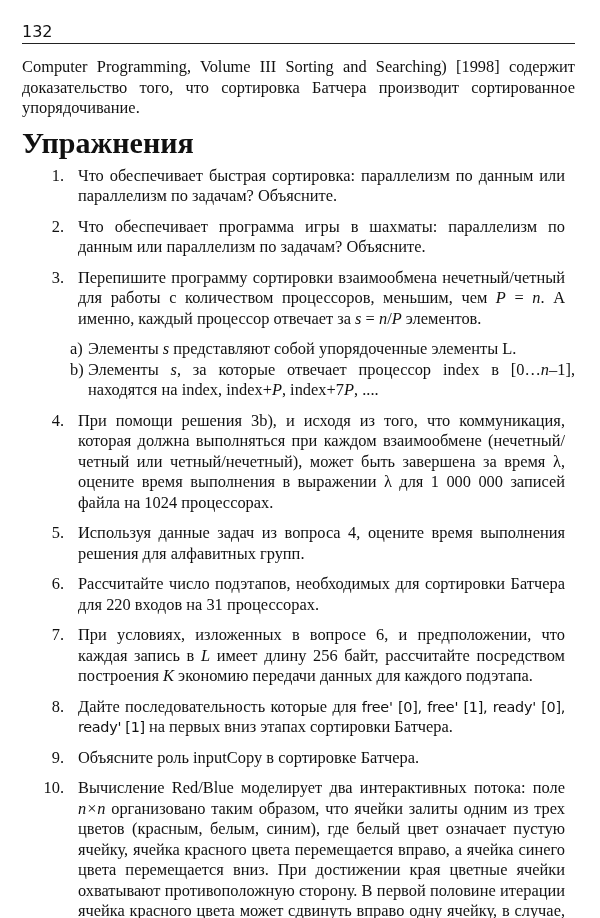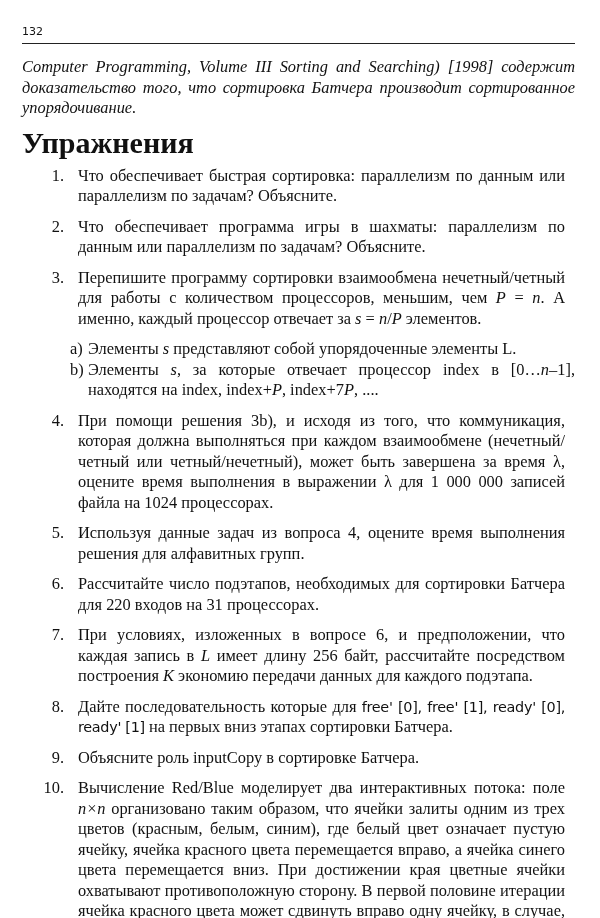--- a/index.html
+++ b/index.html
@@ -21,21 +21,21 @@
       width: 553px;
     }
     .running-head {
       position: absolute;
       left: 0;
       top: 24px;
       width: 553px;
       height: 19px;
       border-bottom: 1.6px solid #222;
       font-family: "DejaVu Sans", sans-serif;
-      font-size: 11px;
+      font-size: 16px;
       line-height: 16px;
     }
     .running-head .page-num {
       position: absolute;
       left: 0;
       top: 0;
     }
     .running-head .chapter-title {
       position: absolute;
       right: 3px;
@@ -48,21 +48,20 @@
       left: 0;
       top: 57px;
       width: 553px;
       font-family: "Liberation Serif", serif;
       font-size: 16.4px;
       line-height: 20.5px;
       text-align: justify;
     }
     .intro-para {
       margin: 0;
-      font-style: italic;
     }
     .section-heading {
       font-family: "Liberation Serif", serif;
       font-weight: bold;
       font-size: 30px;
       line-height: 26px;
       margin: 11px 0 4px 0;
     }
     ol.exercises {
       list-style: none;

